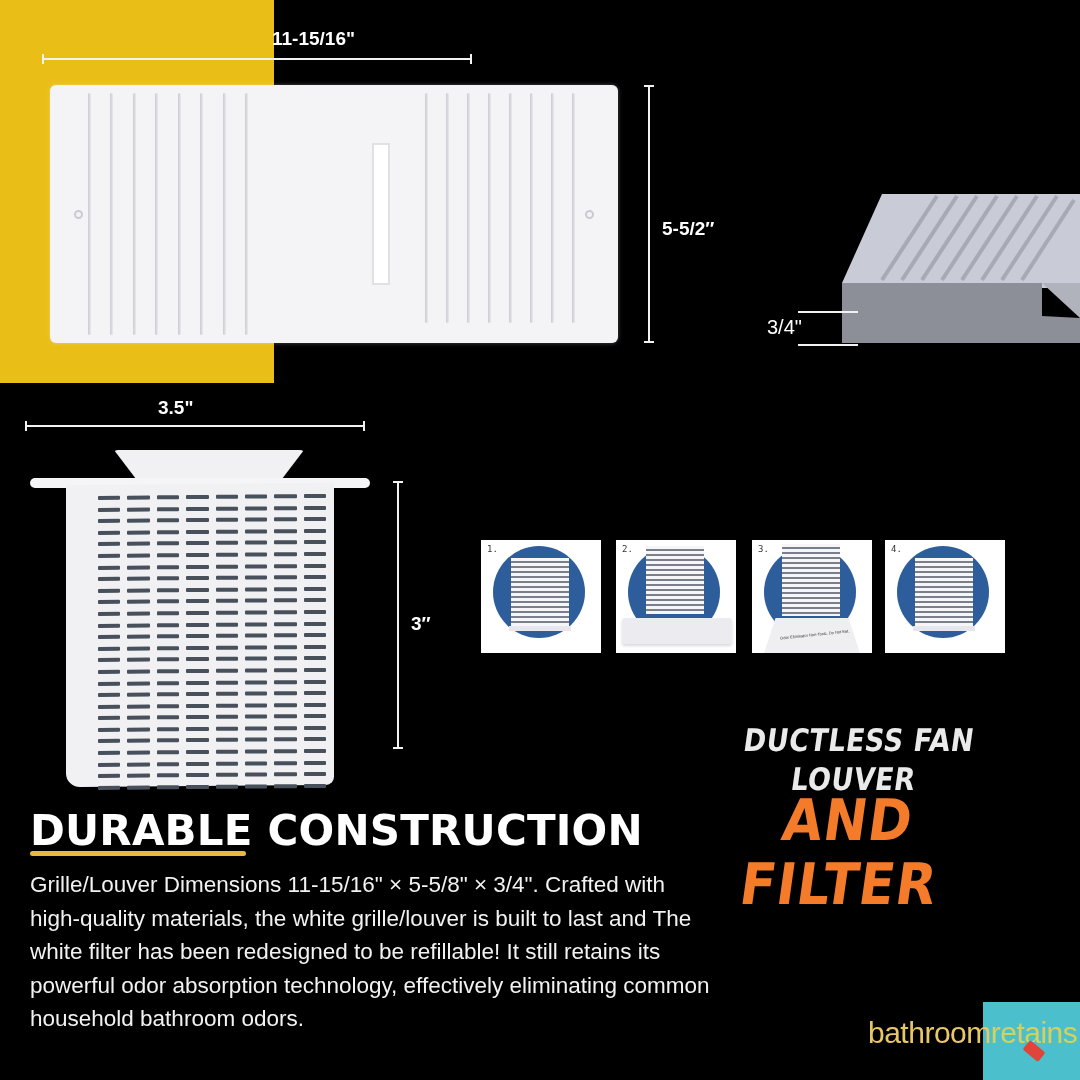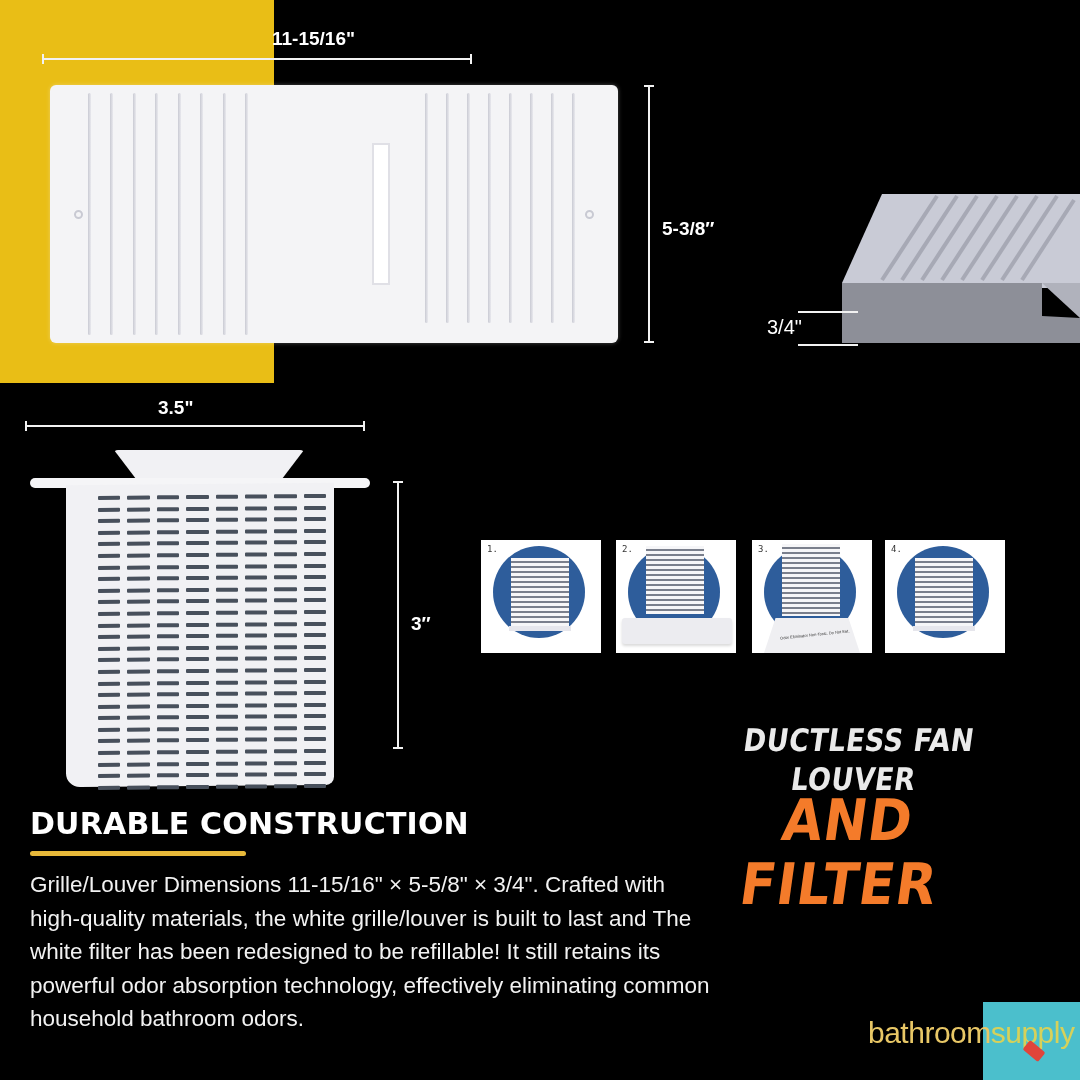--- a/index.html
+++ b/index.html
@@ -51,21 +51,21 @@
   .thumb .tray { position: absolute; left: 6px; top: 78px; width: 110px; height: 26px; background: #ececf0; border-radius: 3px; z-index: 2; box-shadow: 0 2px 3px rgba(0,0,0,0.15); }
   .thumb .bag { position: absolute; left: 12px; top: 78px; width: 96px; height: 35px; background: #efeff2; clip-path: polygon(12% 0, 88% 0, 100% 100%, 0 100%); z-index: 2; }
   .thumb .bag-text { position: absolute; left: 28px; top: 92px; font-size: 4px; color: #333; z-index: 3; transform: rotate(-6deg); }
 
   
   .headline { position: absolute; left: 678px; top: 726px; width: 340px; text-align: center; transform: skewX(-8deg); }
   .headline .line1 { font-family: "DejaVu Sans", sans-serif; font-weight: bold; font-size: 27px; letter-spacing: 0.5px; color: #eaeaea; display: block; line-height: 34px; transform: scaleY(1.15); }
   .headline .line2 { font-family: "DejaVu Sans", sans-serif; font-weight: bold; font-size: 52px; color: #F47B2A; display: block; line-height: 58px; letter-spacing: 1px; transform: scaleY(1.1); }
 
   
-  .section-title { position: absolute; left: 30px; top: 806px; font-family: "DejaVu Sans", sans-serif; font-weight: bold; font-size: 30px; color: #fff; letter-spacing: 0.2px; }
+  .section-title { position: absolute; left: 30px; top: 806px; font-family: "DejaVu Sans", sans-serif; font-weight: bold; font-size: 42px; color: #fff; letter-spacing: 0.2px; }
   .title-underline { position: absolute; left: 30px; top: 851px; width: 216px; height: 5px; background: #E8B93A; border-radius: 3px; }
   .section-body { position: absolute; left: 30px; top: 868px; width: 680px; font-family: "Liberation Sans", sans-serif; font-size: 22.5px; line-height: 33.6px; color: #f2f2f2; }
 
   
   .logo-box { position: absolute; left: 983px; top: 1002px; width: 97px; height: 78px; background: #4BBFCC; }
   .logo-text { position: absolute; left: 868px; top: 1016px; font-family: "Liberation Sans", sans-serif; font-size: 30px; color: #E8C766; letter-spacing: -0.5px; }
   .logo-text .supply { color: #D6D15A; }
   .logo-tag { position: absolute; left: 1024px; top: 1045px; width: 20px; height: 12px; background: #E0453B; transform: rotate(40deg); border-radius: 2px; }
 </style>
 </head>
@@ -96,21 +96,21 @@
     <div class="slat"></div>
       <div class="slat"></div>
       <div class="slat"></div>
       <div class="slat"></div>
   </div>
   <div class="hole l"></div>
   <div class="hole r"></div>
 </div>
 
 <div class="dim-line-v" style="left:648px;top:85px;height:258px;"></div>
-<div class="dim-label" style="left:662px;top:218px;">5-3/8″</div>
+<div class="dim-label" style="left:662px;top:218px;">5-5/2″</div>
 
 <svg class="side-view" viewBox="0 0 238 155">
   <polygon points="0,95 40,6 238,6 238,100 0,100" fill="#c9cbd6"></polygon>
   <polygon points="0,95 0,155 238,155 238,130 200,128 200,95" fill="#8d8f98"></polygon>
   <polygon points="200,95 238,95 238,130" fill="#b0b2bc"></polygon>
   <g stroke="#a7a9b5" stroke-width="4">
     <line x1="40" y1="92" x2="95" y2="8"></line>
     <line x1="60" y1="92" x2="115" y2="8"></line>
     <line x1="80" y1="92" x2="135" y2="8"></line>
     <line x1="100" y1="92" x2="155" y2="8"></line>
@@ -378,14 +378,14 @@
 <div class="headline">
   <span class="line1">DUCTLESS FAN LOUVER</span>
   <span class="line2">AND FILTER</span>
 </div>
 
 <div class="section-title">DURABLE CONSTRUCTION</div>
 <div class="title-underline"></div>
 <div class="section-body">Grille/Louver Dimensions 11-15/16" × 5-5/8" × 3/4". Crafted with high-quality materials, the white grille/louver is built to last and The white filter has been redesigned to be refillable! It still retains its powerful odor absorption technology, effectively eliminating common household bathroom odors.</div>
 
 <div class="logo-box"></div>
-<div class="logo-text"><span>bathroom</span><span class="supply">supply</span></div>
+<div class="logo-text"><span>bathroom</span><span class="supply">retains</span></div>
 <div class="logo-tag"></div>
 
 </body></html>

